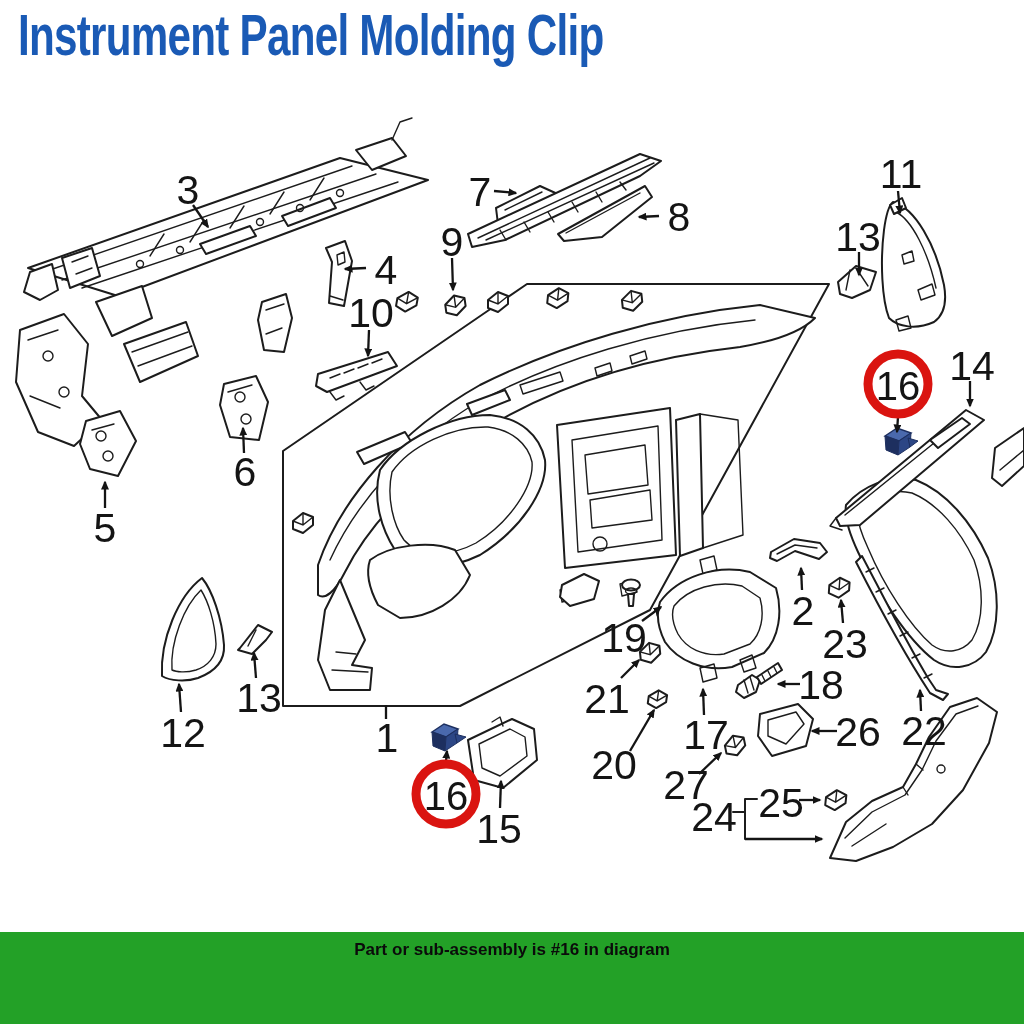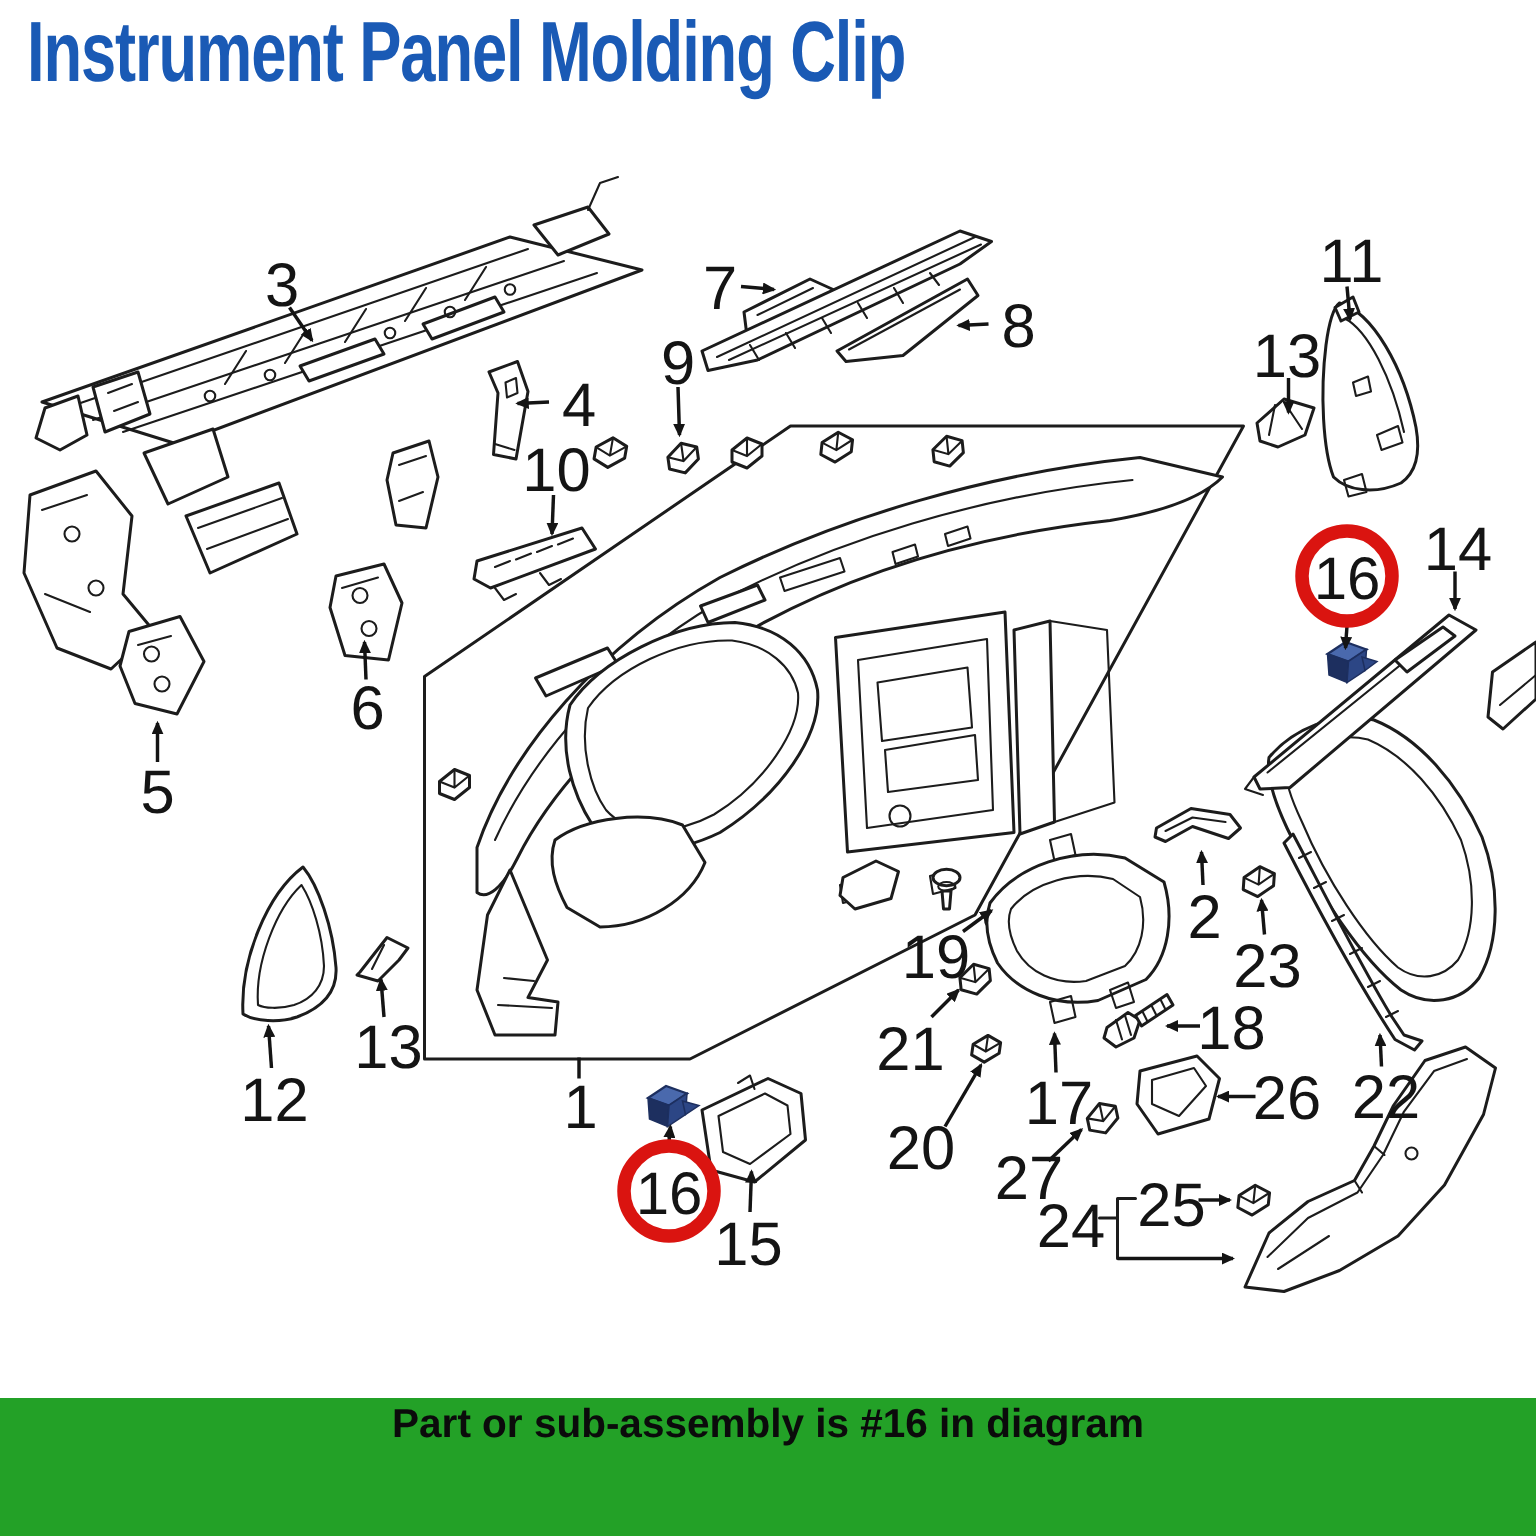--- a/index.html
+++ b/index.html
@@ -26,21 +26,21 @@
   .art{stroke:var(--line);stroke-width:2;fill:none;stroke-linejoin:round;stroke-linecap:round;}
   .artf{stroke:var(--line);stroke-width:2;fill:#ffffff;stroke-linejoin:round;stroke-linecap:round;}
   .thin{stroke:var(--line);stroke-width:1.4;fill:none;stroke-linejoin:round;stroke-linecap:round;}
   .callout-num{font-family:"Liberation Sans", sans-serif;fill:var(--ink);}
   #footer-banner{
     position:absolute;left:0;bottom:0;width:1024px;height:92px;
     background:var(--banner-green);color:#0b0b0b;
     display:flex;flex-direction:column;align-items:center;justify-content:flex-start;
     padding-top:3px;box-sizing:border-box;
   }
-  #footer-banner .bline{font-size:27px;font-weight:700;line-height:29px;}
+  #footer-banner .bline{font-size:17px;font-weight:700;line-height:29px;}
   #footer-banner .bline+.bline{margin-top:23px;}
 </style>
 </head>
 <body>
 
 <div id="stage">
 
   <div id="page-title">Instrument Panel Molding Clip</div>
 
   <svg id="diagram-svg" width="1024" height="1024" viewBox="0 0 1024 1024">

